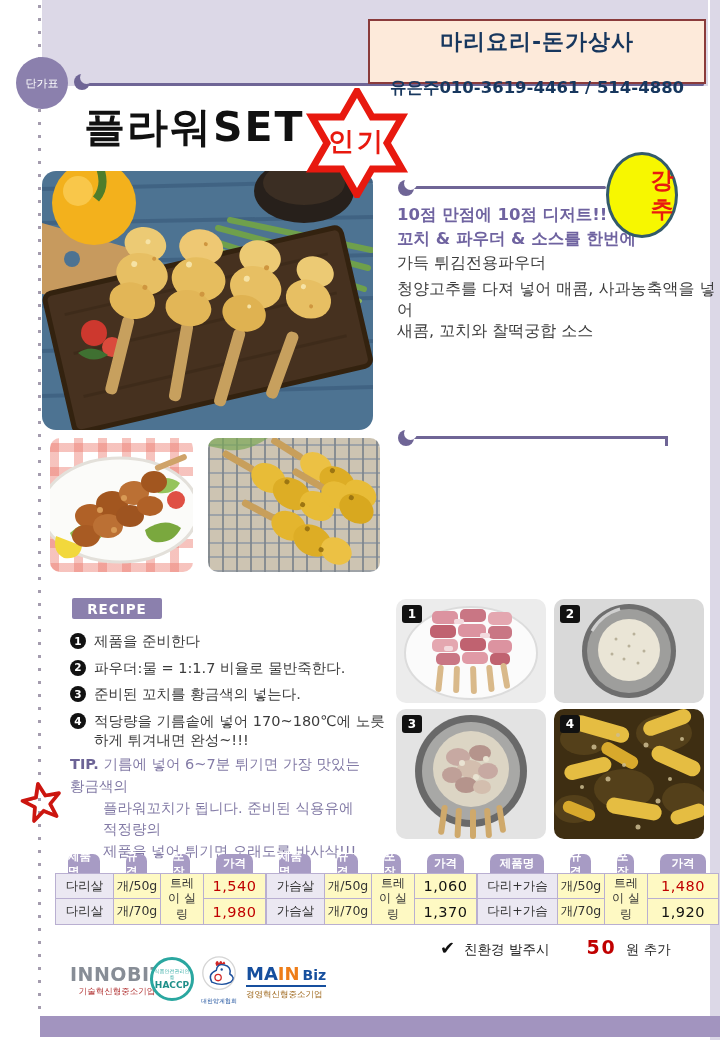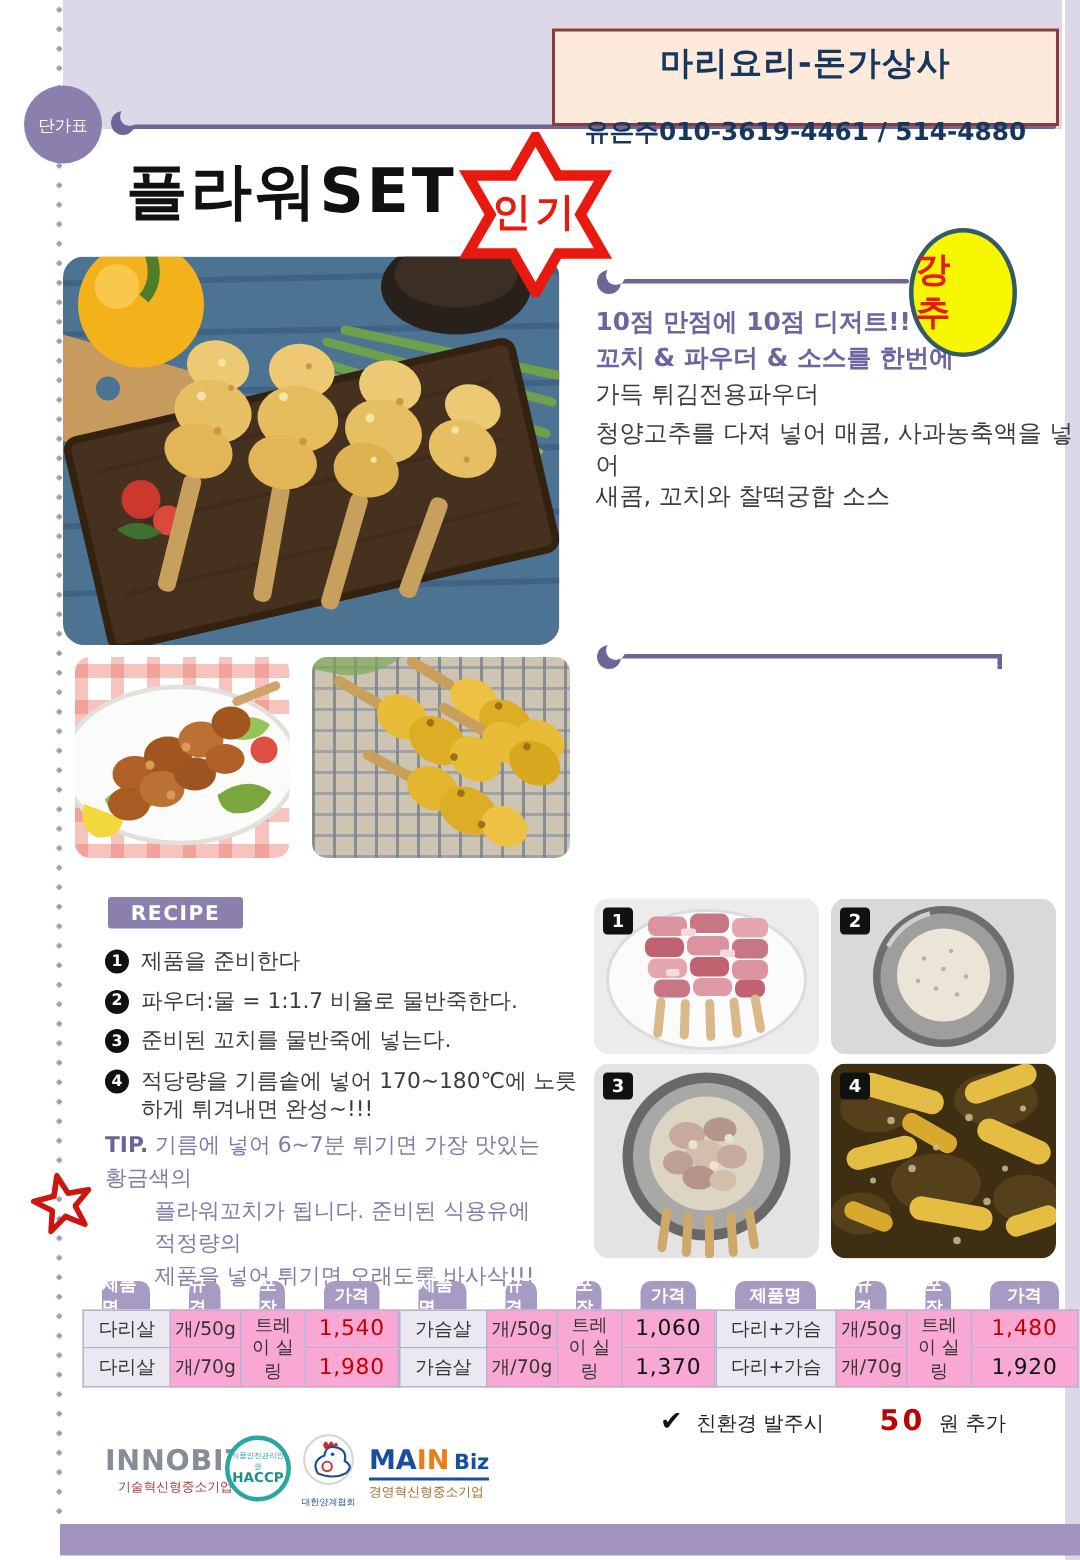--- a/index.html
+++ b/index.html
@@ -29,21 +29,21 @@
   .info-name{font-size:22px;font-weight:bold;color:#17375e;letter-spacing:1px;}
   .info-phone{font-size:16.5px;font-weight:bold;color:#17375e;margin-top:20px;}
 
   
   .page-title{left:84px;top:100px;font-size:41px;font-weight:800;color:#111;letter-spacing:2px;z-index:3;}
   .star-badge{left:287px;top:88px;width:140px;height:110px;z-index:6;}
   .star-badge svg{position:absolute;left:0;top:0;}
   .star-label{position:absolute;left:0;top:50%;width:100%;transform:translateY(-54%);text-align:center;
     color:#e8190f;font-size:26px;font-weight:bold;letter-spacing:3px;}
   .recommend-circle{left:606px;top:152px;width:72px;height:86px;border-radius:50%;background:#f7f700;
-    border:3px solid #335a6b;box-sizing:border-box;display:flex;align-items:center;justify-content:flex-start;z-index:5;}
+    border:3px solid #335a6b;box-sizing:border-box;display:flex;align-items:center;justify-content:flex-end;z-index:5;}
   .recommend-label{width:26px;word-break:break-all;text-align:center;color:#e8190f;
     font-size:23px;font-weight:bold;line-height:1.25;}
 
   
   .photo{overflow:hidden;z-index:2;}
   .main-photo{left:42px;top:171px;width:331px;height:259px;border-radius:14px;}
   .gal-left{left:50px;top:438px;width:143px;height:134px;border-radius:10px;
     background:#fff;
     background-image:repeating-linear-gradient(0deg,rgba(236,122,110,.45) 0 9px,transparent 9px 24px),
                      repeating-linear-gradient(90deg,rgba(236,122,110,.45) 0 9px,transparent 9px 24px);}
@@ -84,21 +84,21 @@
   .pbadge{position:absolute;left:6px;top:6px;width:20px;height:18px;background:#111;border-radius:3px;
     color:#fff;font-size:12px;font-weight:bold;display:flex;align-items:center;justify-content:center;}
 
   
   .price-table{left:55px;top:854px;display:flex;z-index:2;}
   .pgroup{display:grid;grid-template-rows:19px 26px 26px;}
   .pgroup.g12{grid-template-columns:58px 47px 43px 63px;}
   .pgroup.g3{grid-template-columns:80px 47px 43px 72px;}
   .th{background:#a79bc4;color:#fff;font-size:11.5px;font-weight:bold;border-radius:7px 7px 0 0;
     margin:0 13px;display:flex;align-items:center;justify-content:center;}
-  .td{display:flex;align-items:center;justify-content:center;background:#f9a8d4;font-size:12.5px;color:#333;
+  .td{display:flex;align-items:center;justify-content:center;background:#fef9c3;font-size:12.5px;color:#333;
     border-left:1px solid #b9afd1;border-bottom:1px solid #b9afd1;box-sizing:border-box;text-align:center;}
   .td.r1{border-top:1px solid #b9afd1;}
   .td.last{border-right:1px solid #b9afd1;}
   .td.name{background:#ebe8f2;}
   .td.pack{grid-column:3;grid-row:2/4;font-size:12px;line-height:1.3;padding:0 4px;}
   .td.price{font-size:14.5px;letter-spacing:.5px;color:#111;}
   .td.price.hot{color:#c00000;}
 
   
   .eco{left:440px;top:936px;display:flex;align-items:baseline;gap:9px;z-index:2;}
@@ -307,21 +307,21 @@
     <div class="step">
       <span class="stepnum">1</span>
       <span class="txt">제품을 준비한다</span>
     </div>
     <div class="step">
       <span class="stepnum">2</span>
       <span class="txt">파우더:물 = 1:1.7 비율로 물반죽한다.</span>
     </div>
     <div class="step">
       <span class="stepnum">3</span>
-      <span class="txt">준비된 꼬치를 물반죽에 넣는다.</span>
+      <span class="txt">준비된 꼬치를 황금색의 넣는다.</span>
     </div>
     <div class="step">
       <span class="stepnum">4</span>
       <span class="txt">적당량을 기름솥에 넣어 170~180℃에 노릇하게 튀겨내면 완성~!!!</span>
     </div>
   </div>
   <div class="abs tip">
     <div><span class="tip-label">TIP.</span>
       <span>기름에 넣어 6~7분 튀기면 가장 맛있는 황금색의</span></div>
     <div class="cont">플라워꼬치가 됩니다. 준비된 식용유에 적정량의</div>

